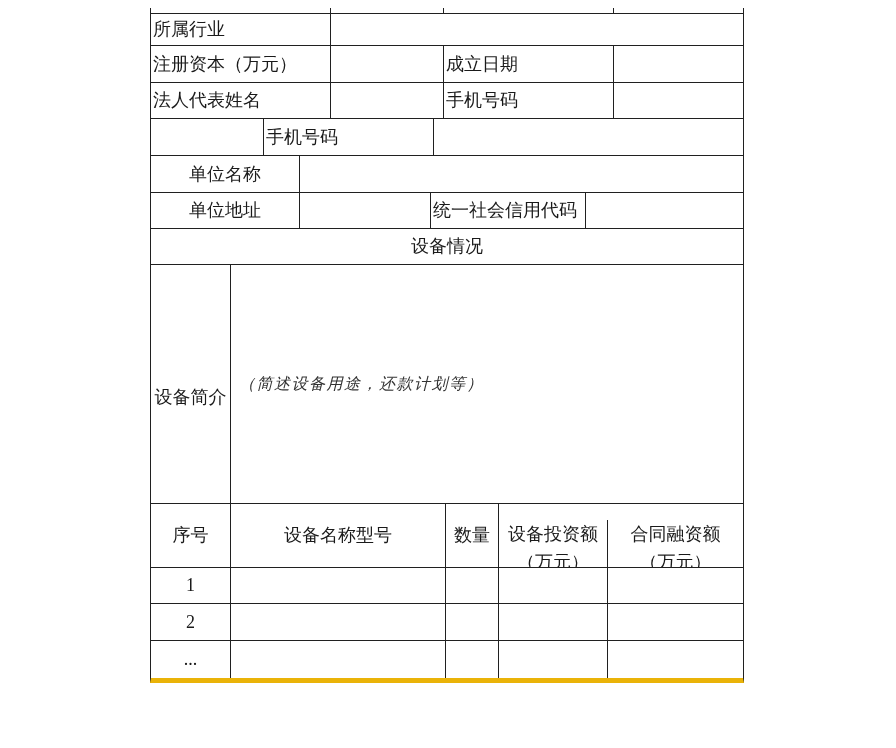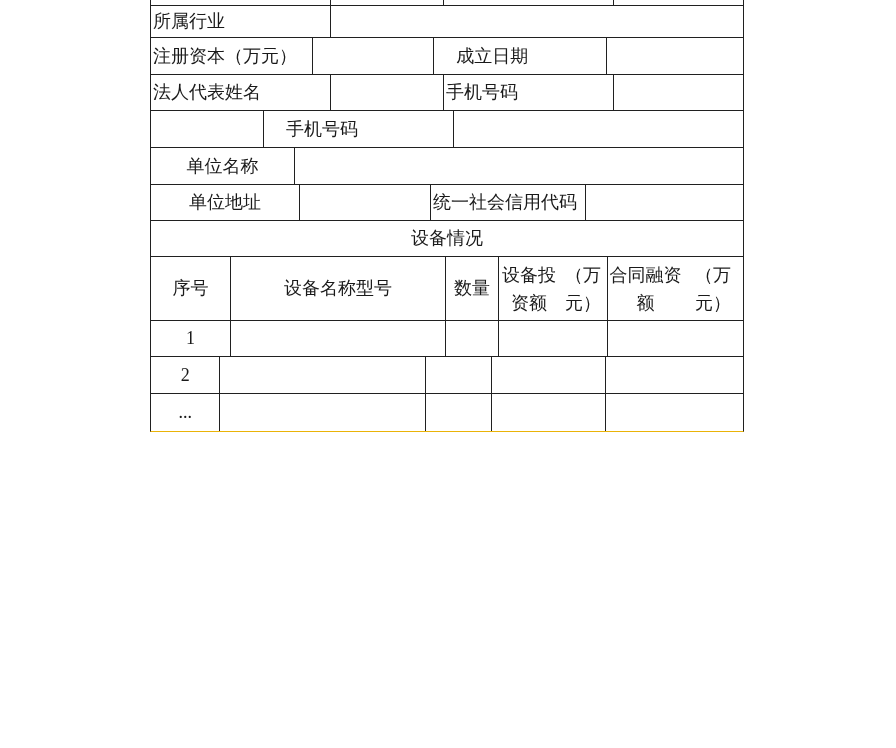--- a/index.html
+++ b/index.html
@@ -2,50 +2,50 @@
 <html><head>
 <meta charset="utf-8">
 <style>
   html,body{margin:0;padding:0;}
   body{
     width:896px;height:748px;background:#ffffff;
     font-family:"Liberation Serif","DejaVu Serif",serif;
     color:#1a1a1a;overflow:hidden;
   }
   .doc{
-    position:absolute;left:150px;top:0;
+    position:absolute;left:150px;top:8px;
     width:594px;box-sizing:border-box;
     border-left:1px solid #202020;
     border-right:1px solid #202020;
-    border-bottom:1px solid #eab308;
+    border-bottom:5px solid #eab308;
     background:#fff;
   }
   .row{display:flex;border-bottom:1px solid #202020;box-sizing:border-box;}
   .row:last-child{border-bottom:none;}
   .doc .row.last{border-bottom:none;}
   .cell{
     box-sizing:border-box;display:flex;align-items:center;
     border-right:1px solid #202020;
     font-size:18px;line-height:1.25;overflow:hidden;
     white-space:nowrap;
   }
   .cell.end{border-right:none;}
   .lft{justify-content:flex-start;padding-left:2px;}
   .ctr{justify-content:center;text-align:center;}
-  .two-line{flex-direction:row;justify-content:flex-end;white-space:normal;text-align:center;line-height:28px;}
+  .two-line{flex-direction:column;justify-content:space-between;white-space:normal;text-align:center;line-height:28px;margin-top:16px;}
   .hint{
     font-style:italic;font-size:16px;letter-spacing:1.5px;color:#333;
     padding-left:8px;
   }
   .intro-label{padding-top:26px;}
   
   .h-cut{height:6px;}
   .h32{height:32px;}
   .h36{height:36px;}
-  .h37{height:37px;gap:20px;}
+  .h37{height:37px;}
   .h-intro{height:239px;}
   .h-head{height:64px;}
   
   .w-u1{width:180px;} .w-u2{width:113px;} .w-u3{width:170px;text-align:right;} .w-u4{width:129px;}
   .w-uwide{width:412px;}
   .w-full{width:592px;}
   
   .w-s1{width:149px;} .w-swide{width:443px;}
   .w-s2{width:131px;} .w-s3{width:155px;} .w-s4{width:157px;}
   
@@ -100,20 +100,26 @@
     <div class="cell w-s1 ctr">单位地址</div>
     <div class="cell w-s2"></div>
     <div class="cell w-s3 lft">统一社会信用代码</div>
     <div class="cell w-s4 end"></div>
   </div>
 
   <div class="row h36">
     <div class="cell w-full ctr end">设备情况</div>
   </div>
 
+  <div class="row h-intro">
+    <div class="cell w-i1 ctr intro-label">设备简介</div>
+    <div class="cell w-i2 hint end">
+      <span>（简述设备用途，还款计划等）</span>
+    </div>
+  </div>
 
   <div class="row h-head">
     <div class="cell w-e1 ctr">序号</div>
     <div class="cell w-e2 ctr">设备名称型号</div>
     <div class="cell w-e3 ctr">数量</div>
     <div class="cell w-e4 ctr two-line">
       <span>设备投资额</span>
       <span>（万元）</span>
     </div>
     <div class="cell w-e5 ctr two-line end">

